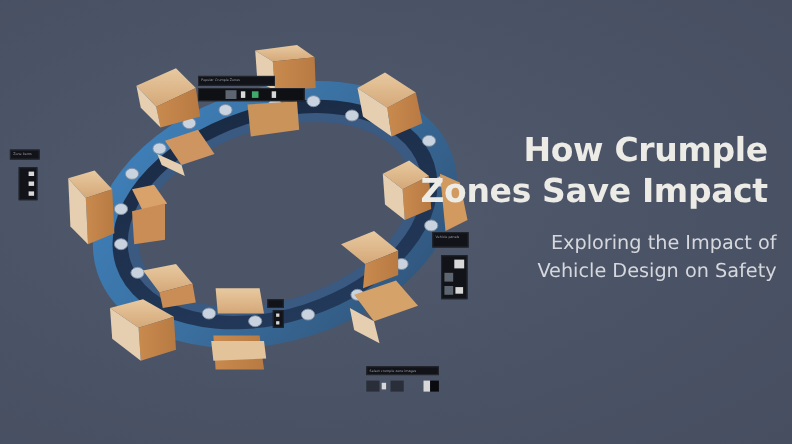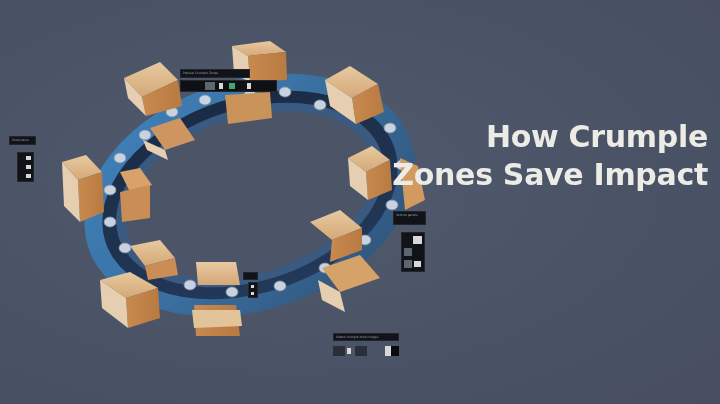--- a/index.html
+++ b/index.html
@@ -1,18 +1,18 @@
 <!DOCTYPE html>
 <html><head>
 <meta charset="utf-8">
 <style>
   html,body{margin:0;padding:0;}
   body{width:720px;height:404px;overflow:hidden;background:#4a5265;font-family:"DejaVu Sans",sans-serif;position:relative;}
   .slide{position:absolute;left:0;top:0;width:720px;height:404px;background:radial-gradient(ellipse at 40% 45%,#525a6d 0%,#4a5265 60%,#464e60 100%);}
-  .title{position:absolute;right:12px;top:118px;text-align:right;color:#ecebe6;font-weight:bold;font-size:30px;line-height:38px;letter-spacing:-0.3px;}
+  .title{position:absolute;right:22px;top:118px;text-align:right;color:#ecebe6;font-weight:bold;font-size:30px;line-height:38px;letter-spacing:-0.3px;}
   .subtitle{position:absolute;right:14px;top:208px;text-align:right;color:#d6d8dd;font-size:17.5px;line-height:26px;}
   .ring{position:absolute;left:0;top:0;}
   .panel{position:absolute;background:#111318;border:1px solid #22252c;}
   .panel .lbl{position:absolute;left:2px;top:1px;color:#9aa0aa;font-size:3px;white-space:nowrap;}
   .thumb{position:absolute;background:#1c1f26;}
   .thumb.light{background:#d8d8d8;}
   .thumb.mid{background:#5d6570;}
   .thumb.green{background:#3fa86a;}
 </style>
 </head>
@@ -166,13 +166,17 @@
     <div class="thumb light" style="left:14px;top:3px;width:4px;height:6px;"></div>
     <div class="thumb mid" style="left:22px;top:1px;width:12px;height:10px;background:#2a2e38;"></div>
     <div class="thumb light" style="left:52px;top:1px;width:6px;height:10px;"></div>
     <div class="thumb" style="left:58px;top:1px;width:8px;height:10px;background:#0a0b0e;"></div>
   </div>
 
   <div class="title">
     <div>How Crumple</div>
     <div>Zones Save Impact</div>
   </div>
+  <div class="subtitle">
+    <div>Exploring the Impact of</div>
+    <div>Vehicle Design on Safety</div>
+  </div>
 </div>
 
 </body></html>

